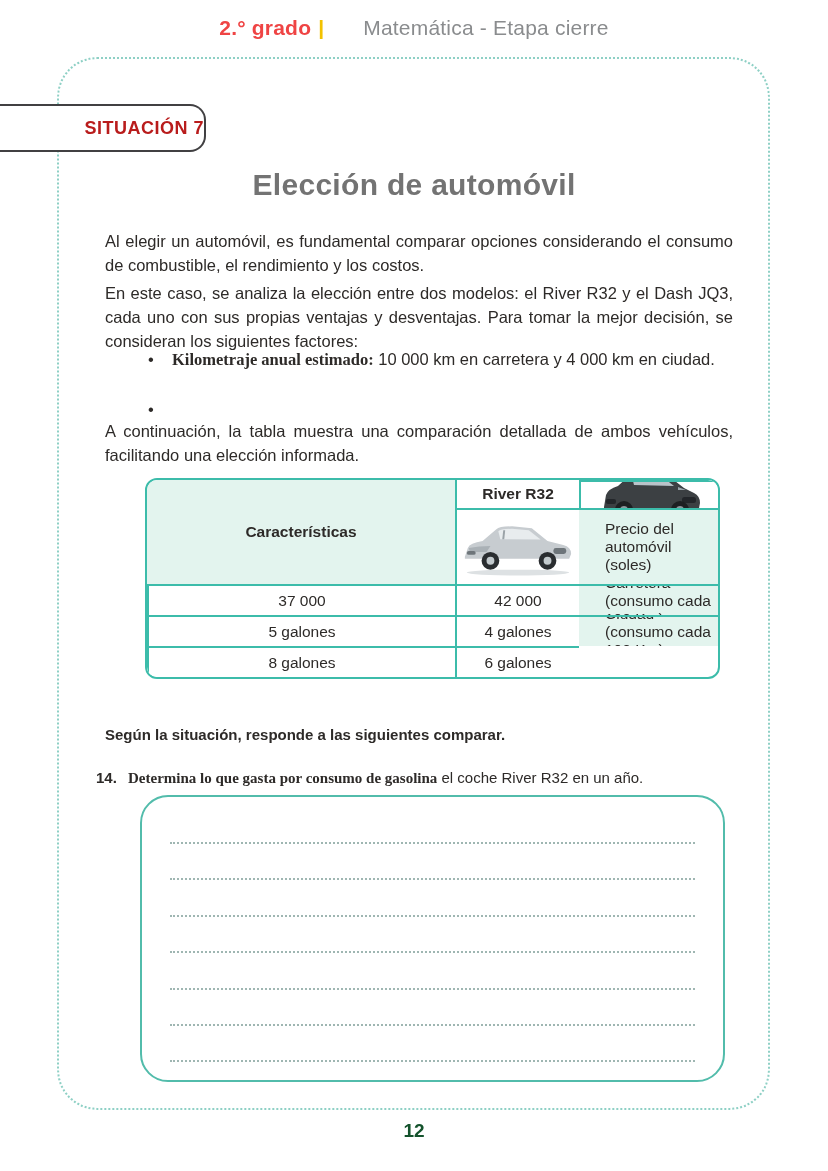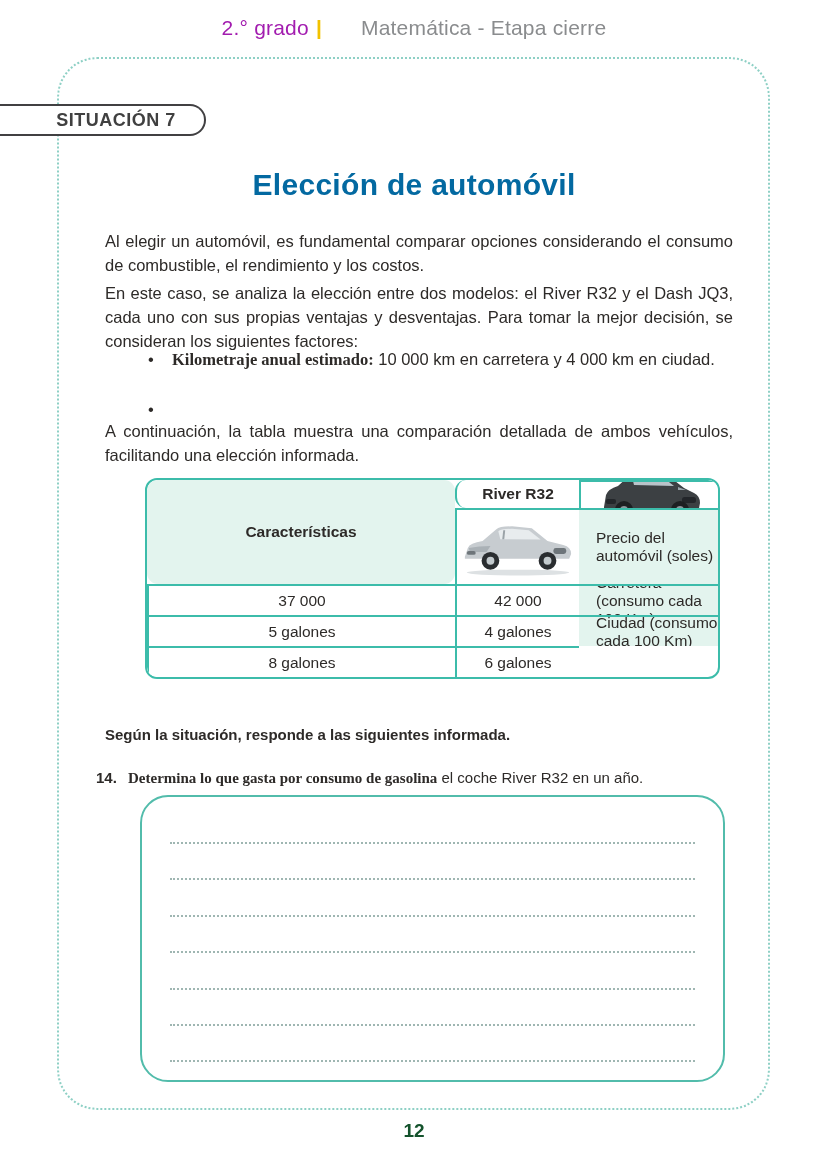--- a/index.html
+++ b/index.html
@@ -11,43 +11,43 @@
     font-family:"Liberation Sans", sans-serif;
     color:#2d2a28;
     overflow:hidden;
   }
 
   
   .doc-header {
     position:absolute; top:16px; left:0; width:100%;
     text-align:center; font-size:21px; letter-spacing:.2px;
   }
-  .doc-header .grade { font-weight:normal; color:#a21caf; }
+  .doc-header .grade { font-weight:bold; color:#ef4444; }
   .doc-header .sep { color:#f2c200; font-weight:bold; padding:0 7px; }
   .doc-header .subject { color:#8a8c8e;margin-left:32px; }
 
   
   .dashed-frame {
     position:absolute; left:57px; top:57px; width:713px; height:1053px;
     border:2px dotted #8ed0c5; border-radius:40px;
   }
 
   
   .situation-badge {
-    position:absolute; left:0; top:104px; width:206px; height:32px;
+    position:absolute; left:0; top:104px; width:206px; height:48px;
     background:#ffffff; border:2px solid #414042; border-left:none;
     border-radius:0 16px 16px 0;
-    display:flex; align-items:center; justify-content:center;
+    display:flex; align-items:center; justify-content:flex-end;
     padding-left:28px;
-    font-weight:bold; font-size:18px; color:#404040; letter-spacing:.5px;
+    font-weight:bold; font-size:18px; color:#b91c1c; letter-spacing:.5px;
   }
 
   .page-title {
     position:absolute; top:168px; left:0; width:100%;
-    text-align:center; color:#0369a1; font-weight:bold; font-size:30px;
+    text-align:center; color:#737373; font-weight:bold; font-size:30px;
     letter-spacing:.3px;
   }
 
   .para { position:absolute; font-size:16.5px; line-height:24px; text-align:justify; width:628px; left:105px; }
   .p1 { top:229px; }
   .p2 { top:281px; }
   .p3 { top:419px; }
 
   .bullet-item { position:absolute; left:148px; width:585px; display:flex; font-size:16.5px; line-height:25px; }
   .b1 { top:347px; }
@@ -66,23 +66,23 @@
     grid-template-rows:28px 76px 31px 31px 31px;
     background:#ffffff;
     font-size:15.5px;
   }
   .cell {
     display:flex; align-items:center; justify-content:center;
     border-top:2px solid #3cbcaa; border-left:2px solid #3cbcaa;
     background:#ffffff; overflow:hidden;
   }
   .cell.first-col { border-left:none; }
-  .cell.first-row { border-top:none;border-radius:11px; }
+  .cell.first-row { border-top:none; }
   .cell.mint { background:#e3f4ee; }
-  .cell.label { justify-content:flex-start; padding-left:17px; }
+  .cell.label { justify-content:flex-start; padding-left:26px; }
   .corner-cell { grid-row:1 / span 2; grid-column:1; font-weight:bold; }
   .col-head { font-weight:bold; }
   .car-img svg { display:block; }
 
   
   .instructions { position:absolute; left:105px; top:726px; font-weight:bold; font-size:15px; }
   .question { position:absolute; left:96px; top:767px; width:625px; display:flex; font-size:15px; line-height:22px; }
   .q-num { font-weight:bold; width:32px; flex:0 0 32px; }
 
   
@@ -171,21 +171,21 @@
 
     <div class="cell mint label first-col">Carretera (consumo cada 100 Km)</div>
     <div class="cell">5 galones</div>
     <div class="cell">4 galones</div>
 
     <div class="cell mint label first-col">Ciudad (consumo cada 100 Km)</div>
     <div class="cell">8 galones</div>
     <div class="cell">6 galones</div>
   </div>
 
-  <div class="instructions">Según la situación, responde a las siguientes informada.</div>
+  <div class="instructions">Según la situación, responde a las siguientes comparar.</div>
 
   <div class="question">
     <span class="q-num">14.</span>
     <span><span class="bold">Determina lo que gasta por consumo de gasolina</span><span> el coche River R32 en un año.</span></span>
   </div>
 
   <div class="answer-box">
     <div class="answer-line" style="top:45px"></div>
     <div class="answer-line" style="top:81px"></div>
     <div class="answer-line" style="top:118px"></div>

